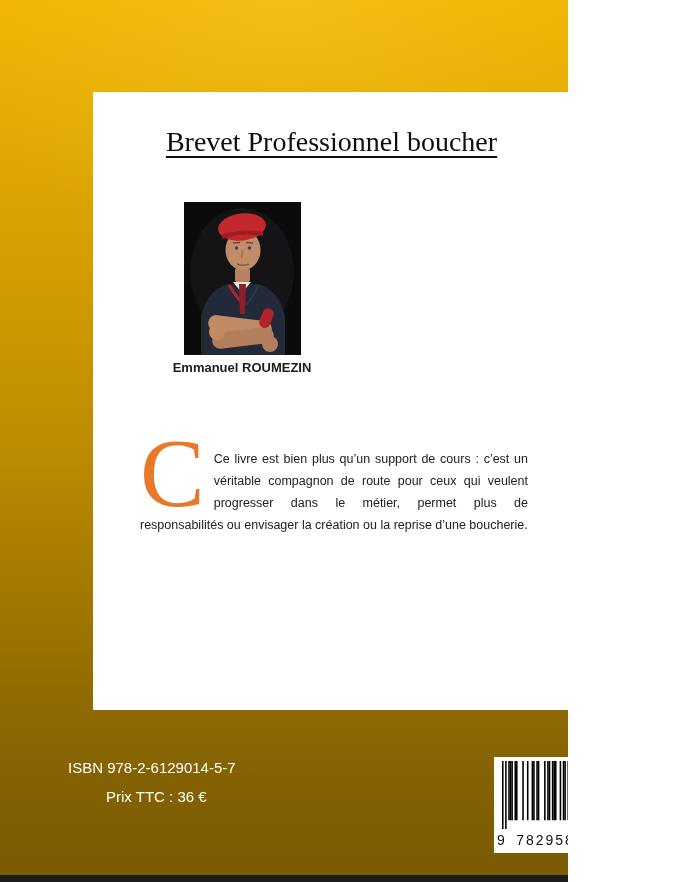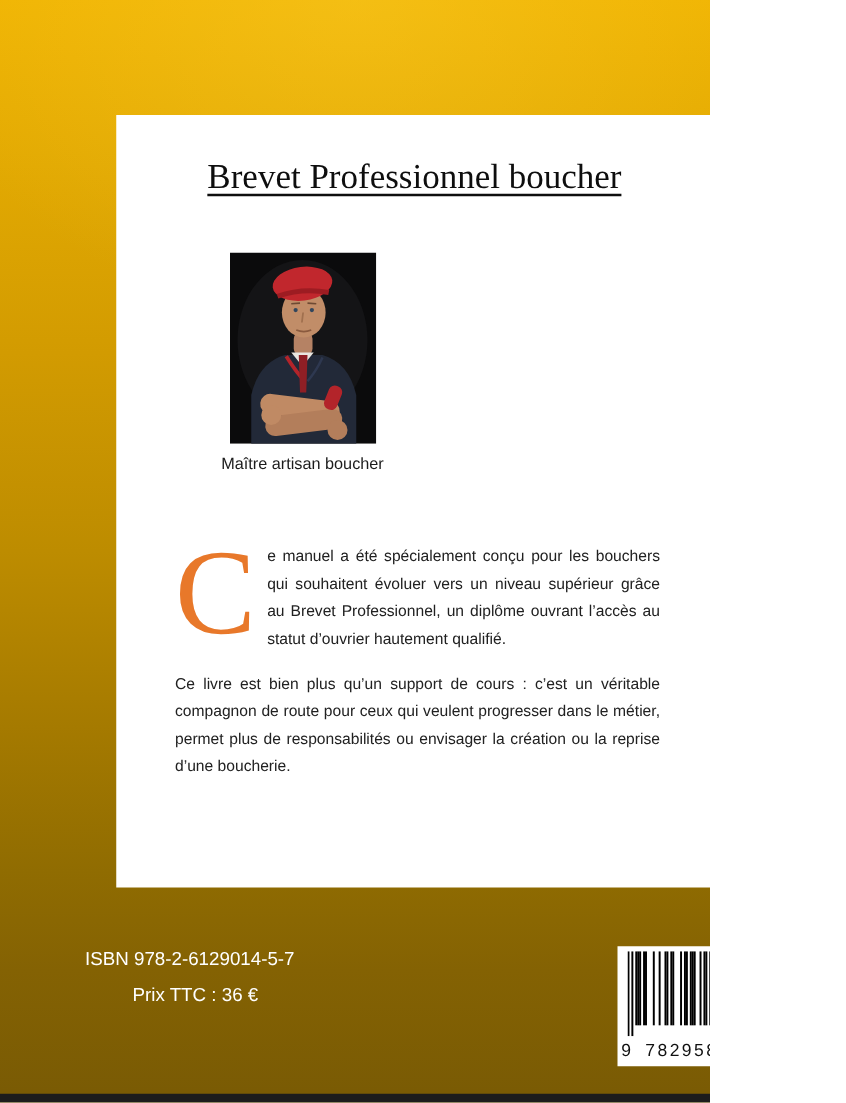--- a/index.html
+++ b/index.html
@@ -80,25 +80,25 @@
 
         <rect x="24" y="116" width="64" height="16" rx="8" fill="#c08a64" transform="rotate(7 56 124)"></rect>
         <rect x="28" y="128" width="62" height="16" rx="8" fill="#b37e5b" transform="rotate(-7 59 136)"></rect>
         <rect x="77" y="106" width="11" height="20" rx="5" fill="#b3242a" transform="rotate(22 82 116)"></rect>
         <circle cx="33" cy="130" r="8" fill="#c08a64"></circle>
         <circle cx="86" cy="142" r="8" fill="#b37e5b"></circle>
       </svg>
     </div>
 
     <div class="caption">
-      <div class="role1">Maître artisan boucher</div>
+      <div class="name">Emmanuel ROUMEZIN</div>
     </div>
 
     <div class="bodytext">
-      <p><span class="dropcap">C</span><span>e manuel a été spécialement conçu pour les bouchers qui souhaitent évoluer vers un niveau supérieur grâce au Brevet Professionnel, un diplôme ouvrant l’accès au statut d’ouvrier hautement qualifié.</span></p>
+      <p><span class="dropcap">C</span></p>
       <p class="gap">Ce livre est bien plus qu’un support de cours : c’est un véritable compagnon de route pour ceux qui veulent progresser dans le métier, permet plus de responsabilités ou envisager la création ou la reprise d’une boucherie.</p>
     </div>
 
   </div>
 
   <div class="isbn">ISBN 978-2-6129014-5-7</div>
   <div class="price">Prix TTC : 36 €</div>
 
   <div class="barcode">
     <svg id="barcode-svg" viewBox="0 0 95 70" preserveAspectRatio="none" fill="#000">

